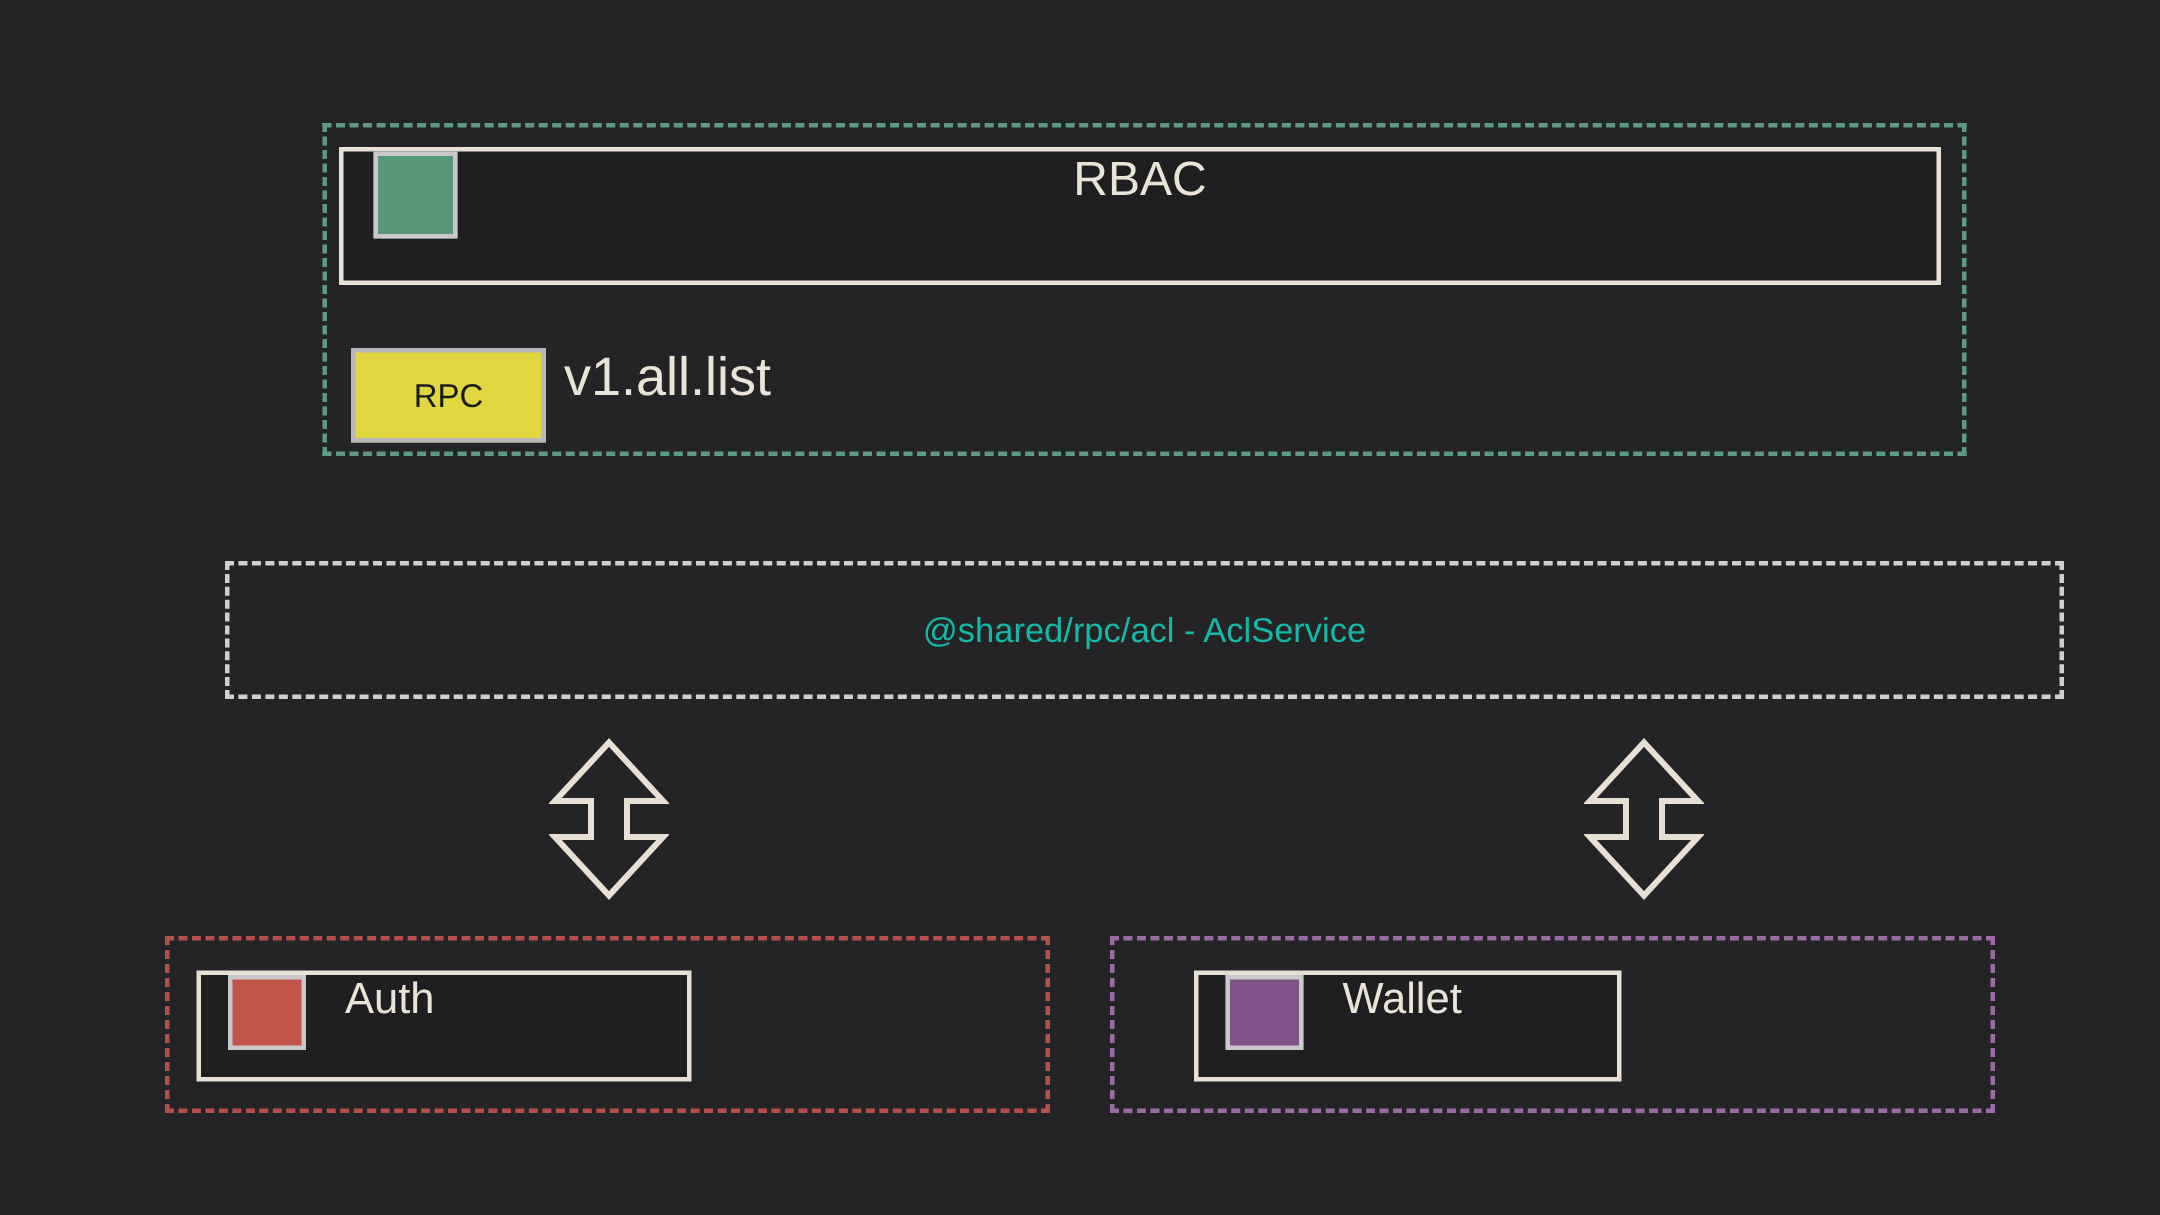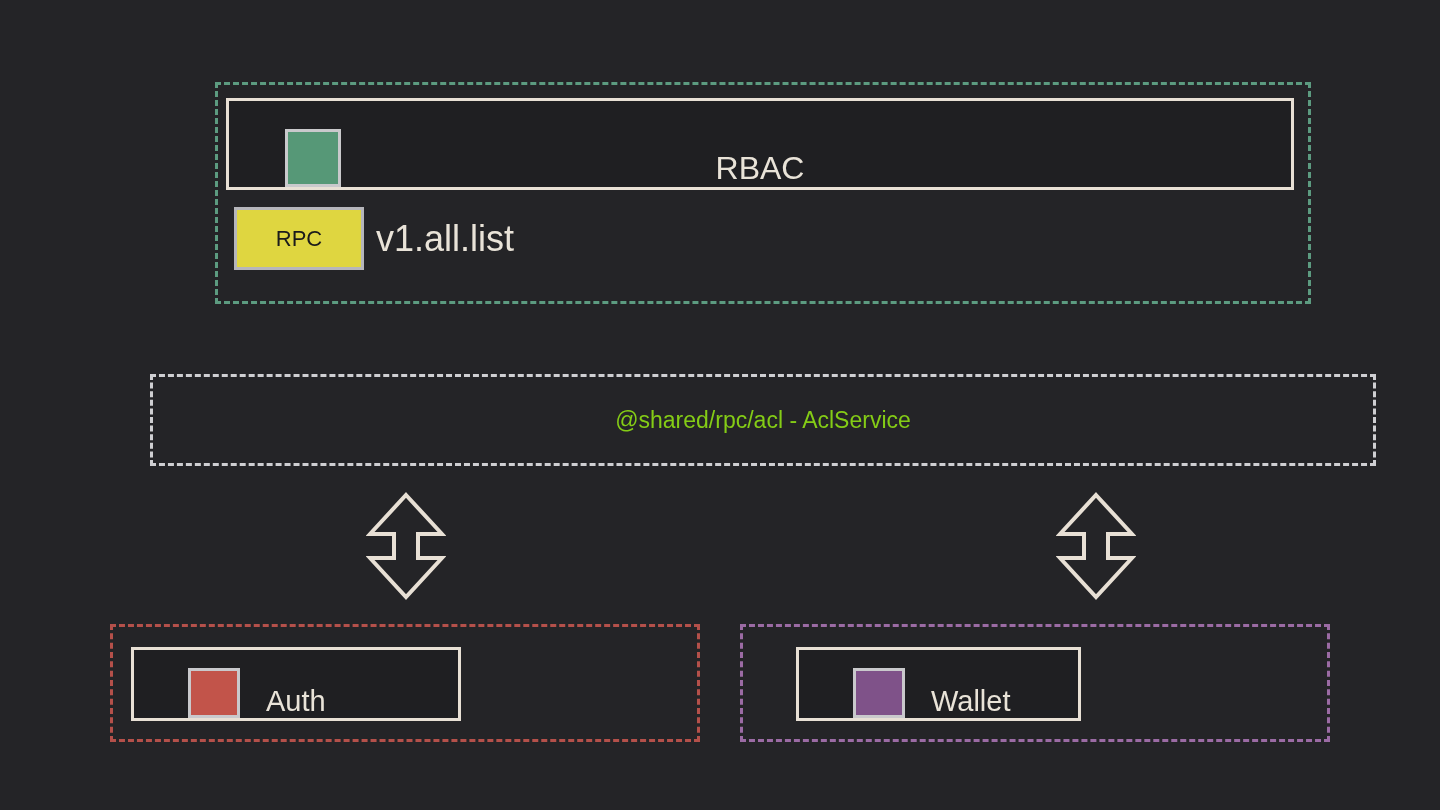--- a/index.html
+++ b/index.html
@@ -29,22 +29,21 @@
     background: transparent;
   }
 
   
   .service-box {
     position: absolute;
     box-sizing: border-box;
     border: 3px solid #e8e0d5;
     background: #1f1f22;
     display: flex;
-    align-items: flex-end;
-    padding-left: 36px;
+    align-items: flex-start;
   }
   .service-swatch {
     box-sizing: border-box;
     border: 3px solid #c9c9cc;
   }
   .service-label {
     color: #e9e3d8;
     white-space: nowrap;
   }
 
@@ -90,20 +89,21 @@
     box-sizing: border-box;
     width: 130px;
     height: 63px;
     background: #dfd640;
     border: 3px solid #b6b6bb;
     display: flex;
     align-items: center;
     justify-content: center;
     color: #1b1b1b;
     font-size: 22px;
+    margin-top: 25px;
   }
   #rpc-method {
     margin-left: 12px;
     font-size: 36px;
     color: #e9e3d8;
     white-space: nowrap;
   }
 
   
   #shared-group {
@@ -111,21 +111,21 @@
     top: 374px;
     width: 1226px;
     height: 92px;
     border-color: #cfcfd2;
     display: flex;
     align-items: center;
     justify-content: center;
   }
   #shared-label {
     font-size: 23px;
-    color: #84cc16;
+    color: #14b8a6;
     white-space: nowrap;
   }
 
   
   .bi-arrow {
     position: absolute;
     width: 80px;
     height: 108px;
   }
   #arrow-left  { left: 366px; top: 492px; }

